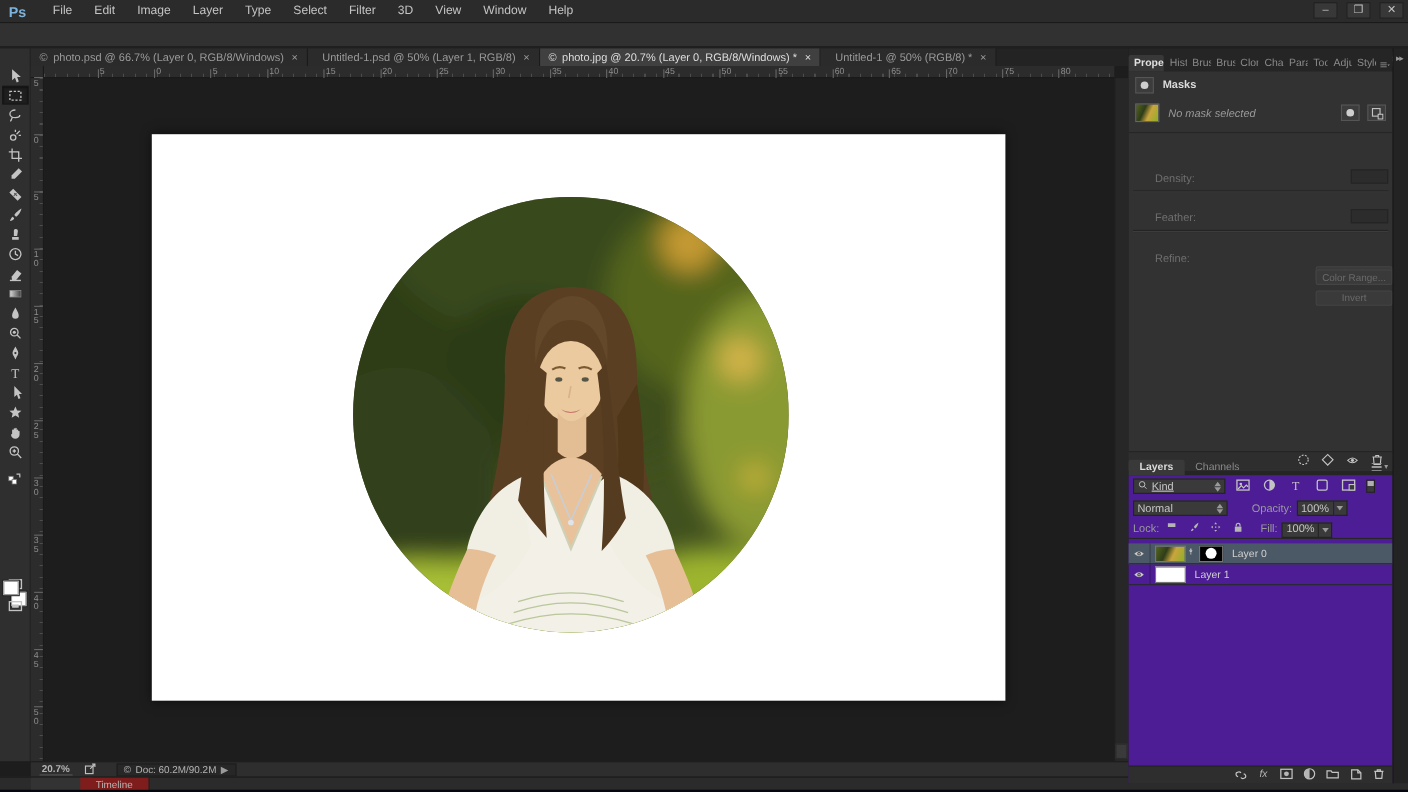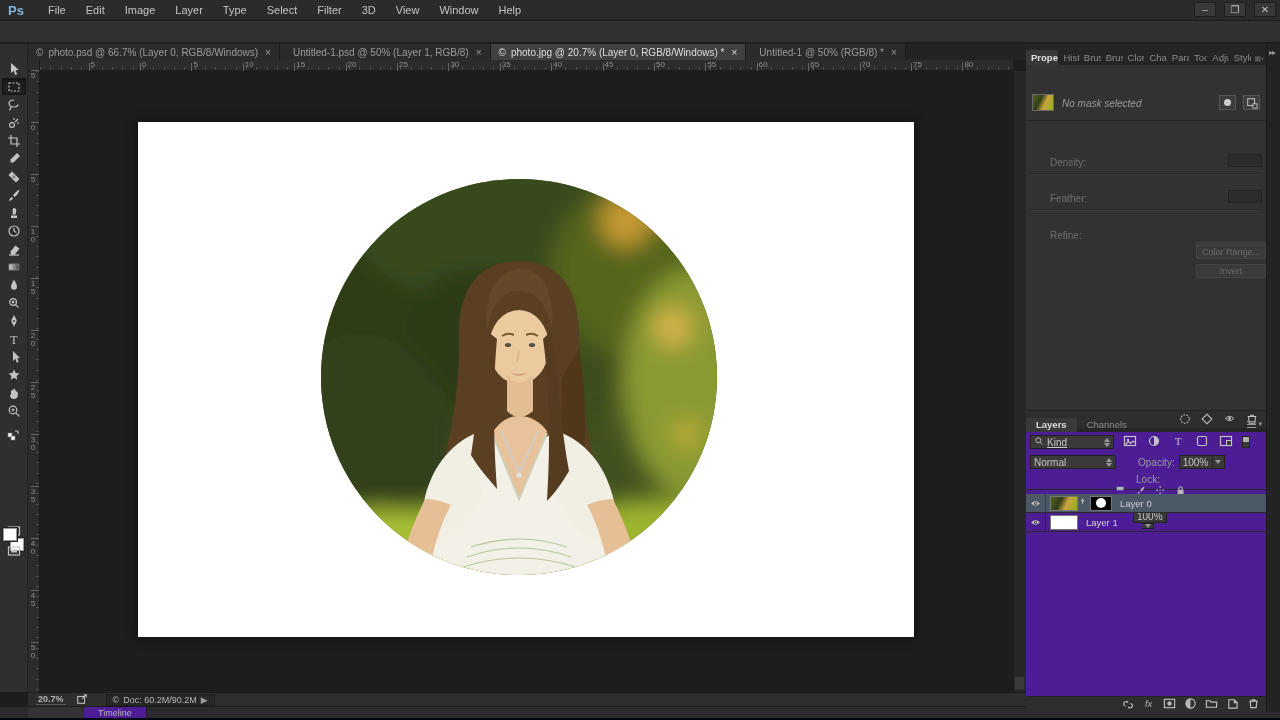--- a/index.html
+++ b/index.html
@@ -75,21 +75,21 @@
   #photo { left:183px; top:57px; width:396px; height:396px; }
 
   
   #statusbar { left:28px; top:692px; width:998px; height:14px; background:#2e2e2e; border-top:1px solid #1c1c1c;
     font-size:9px; display:flex; align-items:center; color:#b5b5b5; }
   #zoom-field { margin-left:8px; border-bottom:1px solid #555; padding:0 2px;font-weight:bold; }
   #doc-box { margin-left:18px; background:#272727; border:1px solid #1d1d1d; padding:0 6px; height:12px;
     display:flex; align-items:center; gap:4px; }
   #timeline-bar { left:0px; top:706px; width:1280px; height:12px; background:#2b2b2b; border-top:1px solid #1c1c1c; font-size:9px; }
   #timeline-left { position:absolute; left:28px; top:0; width:55px; height:12px; background:#333; }
-  #timeline-tab { position:absolute; left:84px; top:0; height:12px; padding:0 14px; background:#4c1d95;
+  #timeline-tab { position:absolute; left:73px; top:0; height:12px; padding:0 14px; background:#7f1d1d;
     color:#b5b5b5; display:flex; align-items:center; border-right:1px solid #1c1c1c; }
   #taskstrip { left:0; top:718px; width:1280px; height:2px; background:#05070e; }
 
   
   #dock { left:1026px; top:44px; width:240px; height:668px; background:#252525; font-size:10px; }
   #dock-edge { left:1266px; top:44px; width:14px; height:668px; background:#232323; border-left:1px solid #1b1b1b; }
   #collapse-icon { position:absolute; left:2px; top:4px; color:#9a9a9a; font-size:8px; letter-spacing:-1px; }
 
   #ptabs { position:absolute; left:0; top:6px; width:240px; height:15px; display:flex; align-items:flex-end; }
   .ptab { padding:2px 5px 2px 5px; color:#8a8a8a; white-space:nowrap; overflow:hidden; font-size:9.5px; }
@@ -109,21 +109,21 @@
   #props-bottom { position:absolute; left:0; top:345px; width:240px; height:18px; background:#2e2e2e; border-top:1px solid #242424;
     display:flex; justify-content:flex-end; align-items:center; gap:10px; padding-right:8px; }
 
   #panel-layers { position:absolute; left:0; top:388px; width:240px; height:280px; background:#4c1d95; }
   #ltabs { position:absolute; left:0; top:-14px; height:14px; display:flex; }
   .ltab { padding:1px 10px; color:#8a8a8a; font-size:9.5px; }
   .ltab.active { background:#393939; color:#dcdcdc; font-weight:bold; border-radius:2px 2px 0 0; }
   #filter-row { position:absolute; left:0; top:2px; width:240px; height:16px; display:flex; align-items:center; gap:9px; padding-left:4px;text-decoration:underline; }
   #kind-box { width:84px; height:14px; background:#3a3a3a; border:1px solid #222; display:flex; align-items:center; gap:3px; padding:0 3px; color:#c6c6c6; }
   #blend-row { position:absolute; left:0; top:22px; width:240px; height:16px; display:flex; align-items:center; padding-left:4px; }
-  #lock-row { position:absolute; left:0; top:42px; width:240px; height:16px; display:flex; align-items:center; padding-left:4px; border-bottom:1px solid #262626;flex-direction:column; }
+  #lock-row { position:absolute; left:0; top:42px; width:240px; height:16px; display:flex; align-items:center; padding-left:4px; border-bottom:1px solid #262626; }
   .mini-box { height:14px; background:#3a3a3a; border:1px solid #222; color:#c6c6c6; display:flex; align-items:center; padding:0 3px; }
   .mini-arrow { width:12px; height:14px; background:#3a3a3a; border:1px solid #222; border-left:none; display:flex; align-items:center; justify-content:center; }
   .mini-arrow i { width:0; height:0; border-left:3px solid transparent; border-right:3px solid transparent; border-top:4px solid #9a9a9a; }
   .dim { color:#9a9a9a; }
   #layer-rows { position:absolute; left:0; top:62px; width:240px; }
   .lrow { position:relative; width:240px; height:19px; display:flex; align-items:center; border-bottom:1px solid #2a2a2a; }
   .lrow.selected { background:#4b5865; }
   .eye-cell { width:20px; display:flex; justify-content:center; border-right:1px solid rgba(0,0,0,.25); align-self:stretch; align-items:center; }
   .lthumb { width:28px; height:15px; margin-left:4px; border:1px solid #777;
     background:linear-gradient(115deg,#55651f 0%,#2e3d18 35%,#c9a53e 60%,#8fae27 100%); }
@@ -553,20 +553,26 @@
         <span class="ptab">Styles</span>
         <span class="pmenu" style="position: relative; right: 0px;">
           <svg width="15" height="10" viewBox="0 0 14 14">
             <path d="M2 3h8M2 5.5h8M2 8h8" stroke="#9a9a9a" stroke-width="1"></path>
             <path d="M11 5l1.5 2 1.5-2z" fill="#9a9a9a"></path>
           </svg>
         </span>
       </div>
 
     <div id="panel-props">
+      <div id="masks-header">
+        <span class="maskbadge">
+            <i style="width:7px;height:7px;border-radius:50%;background:#cfcfcf;display:block"></i>
+          </span>
+        <span id="masks-title">Masks</span>
+      </div>
       <div id="mask-row">
         <div id="mask-thumb"></div>
         <div id="mask-status">No mask selected</div>
         <span class="maskbadge" style="position:absolute; right:30px; top:4px">
             <i style="width:7px;height:7px;border-radius:50%;background:#cfcfcf;display:block"></i>
           </span>
         <span class="maskbadge" style="position:absolute; right:6px; top:4px" id="vmaskicon">
             <svg width="12" height="12" viewBox="0 0 14 14">
               <rect x="2" y="2" width="8" height="8" fill="none" stroke="#c3c3c3" stroke-width="1.2"></rect>
               <rect x="8" y="8" width="5" height="5" fill="#3c3c3c" stroke="#cfcfcf"></rect>

